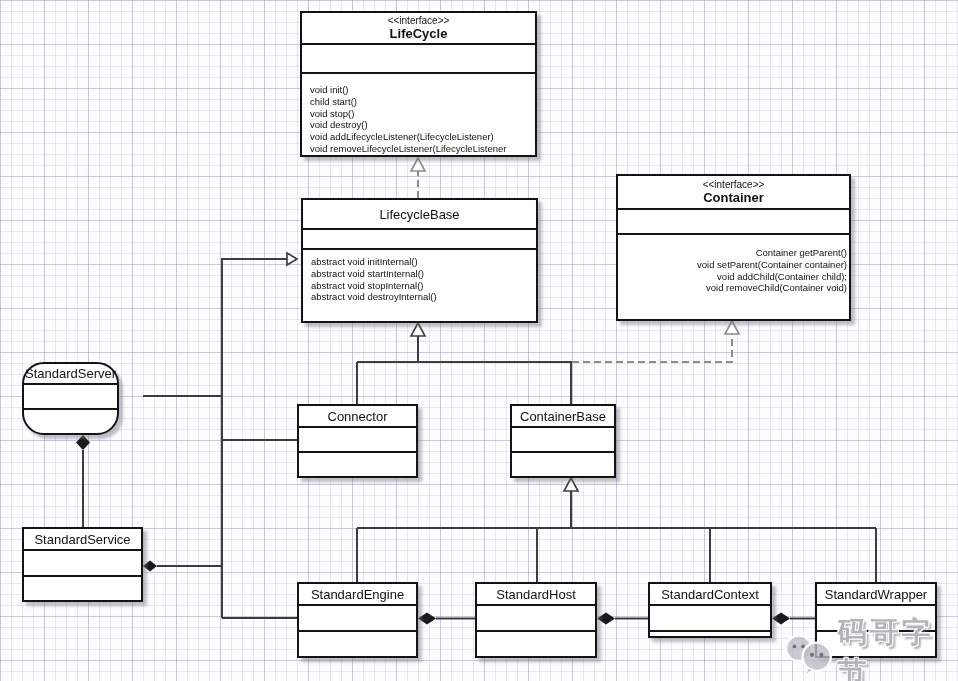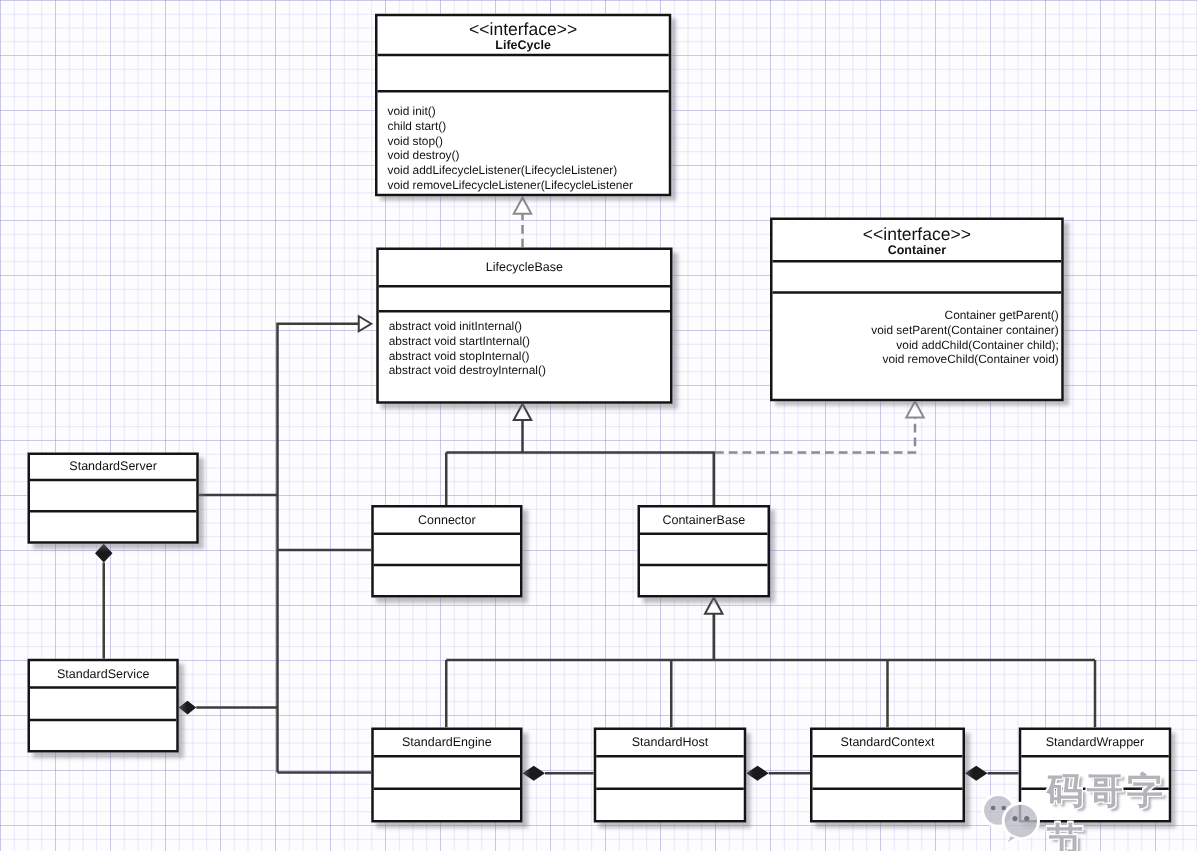--- a/index.html
+++ b/index.html
@@ -19,22 +19,22 @@
     position:absolute;z-index:2;background:#fff;border:2px solid #141414;
     box-shadow:4px 4px 3px rgba(110,110,125,.45);
     display:flex;flex-direction:column;box-sizing:border-box;color:#111;
   }
   .box .title{
     border-bottom:2px solid #141414;display:flex;flex-direction:column;
     align-items:center;justify-content:center;flex:none;
   }
   .box .attrs{border-bottom:2px solid #141414;flex:none;}
   .box .methods{flex:1;padding:6px 2px 0 8px;font-size:9.5px;line-height:11.8px;white-space:nowrap;overflow:hidden;}
-  .stereo{font-size:14px;}
-  .cname{font-size:10px;}
+  .stereo{font-size:10px;}
+  .cname{font-size:13px;}
   .iface .cname{font-weight:bold;}
   .mline{height:11.8px;}
   #watermark{
     position:absolute;left:779px;top:613px;z-index:3;display:flex;align-items:center;
     pointer-events:none;
   }
   #wm-text{
     font-size:29px;font-weight:bold;letter-spacing:3px;
     color:rgba(168,168,176,.88);
     text-shadow:-1px -1px 0 #fff,1px -1px 0 #fff,-1px 1px 0 #fff,1px 1px 0 #fff,3px 3px 2px rgba(110,110,120,.55);
@@ -137,21 +137,21 @@
     </div>
     <div class="attrs" style="height:23px;"></div>
     <div class="methods" style="padding-top:12px;text-align:right;">
       <div class="mline">Container getParent()</div>
       <div class="mline">void setParent(Container container)</div>
       <div class="mline">void addChild(Container child);</div>
       <div class="mline">void removeChild(Container void)</div>
     </div>
   </div>
 
-  <div class="box" style="left:22px;top:362px;width:137px;height:73px;">
+  <div class="box" style="left:22px;top:362px;width:97px;height:73px;border-radius:22px;">
     <div class="title" style="height:19px;">
       <span class="cname">StandardServer</span>
     </div>
     <div class="attrs" style="height:23px;"></div>
     <div class="methods"></div>
   </div>
 
   <div class="box" style="left:22px;top:527px;width:121px;height:75px;">
     <div class="title" style="height:20px;">
       <span class="cname">StandardService</span>
@@ -185,21 +185,21 @@
   </div>
 
   <div class="box" style="left:475px;top:582px;width:122px;height:76px;">
     <div class="title" style="height:20px;">
       <span class="cname">StandardHost</span>
     </div>
     <div class="attrs" style="height:24px;"></div>
     <div class="methods"></div>
   </div>
 
-  <div class="box" style="left:648px;top:582px;width:124px;height:76px;">
+  <div class="box" style="left:648px;top:582px;width:124px;height:56px;">
     <div class="title" style="height:20px;">
       <span class="cname">StandardContext</span>
     </div>
     <div class="attrs" style="height:24px;"></div>
     <div class="methods"></div>
   </div>
 
   <div class="box" style="left:815px;top:582px;width:122px;height:76px;">
     <div class="title" style="height:20px;">
       <span class="cname">StandardWrapper</span>

